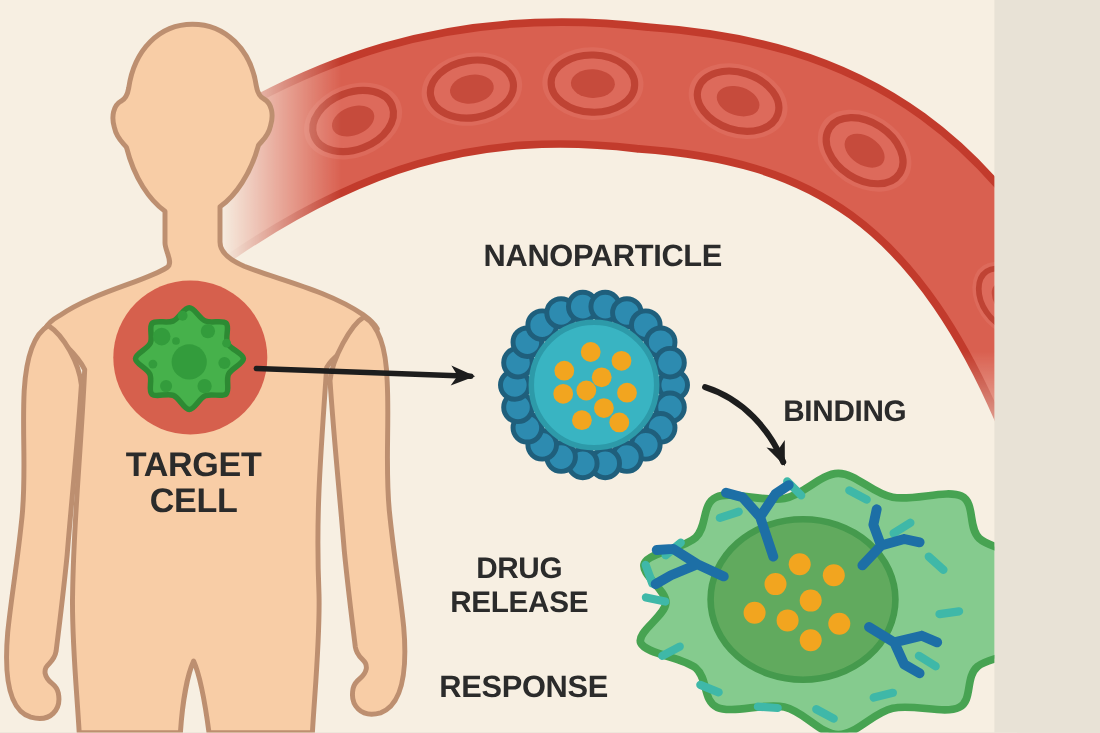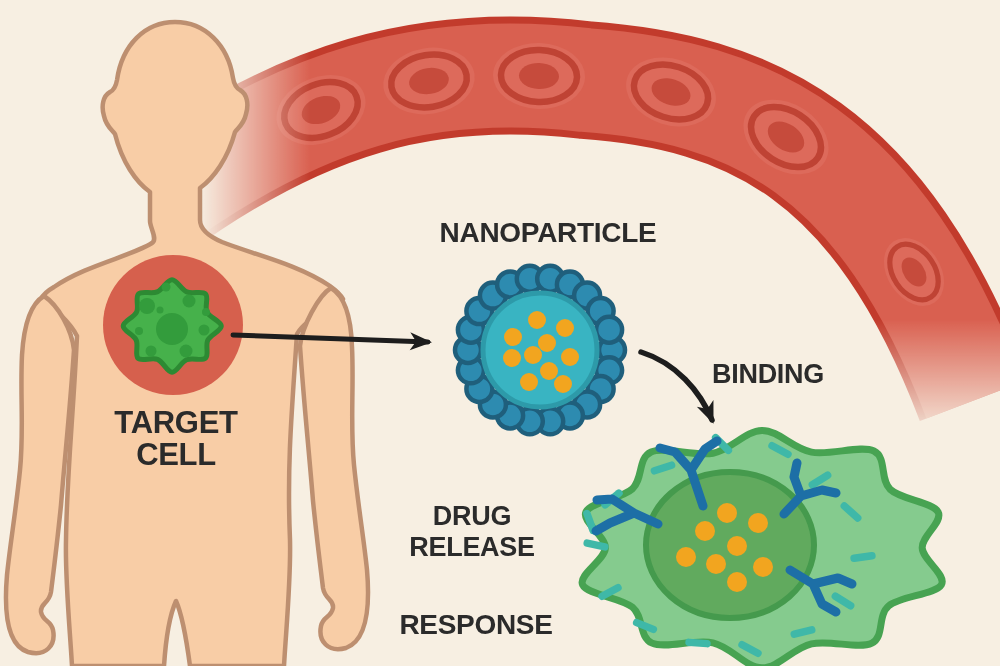--- a/index.html
+++ b/index.html
@@ -1,16 +1,16 @@
 <!DOCTYPE html>
 <html><head>
 <meta charset="utf-8">
 <style>
   html,body{margin:0;padding:0;background:#e8e2d6;}
-  .stage{position:relative;width:1000px;height:666px;overflow:hidden;
+  .stage{position:relative;width:904px;height:666px;overflow:hidden;
          font-family:"Liberation Sans", sans-serif;text-align:center;}
   svg{display:block;}
   .label{font-family:"Liberation Sans", sans-serif;font-weight:bold;
          letter-spacing:-0.3px;}
   .lbl28{font-size:28px;}
   .lbl30{font-size:31px;}
   .lbl27{font-size:27px;}
 </style>
 </head>
 <body>

